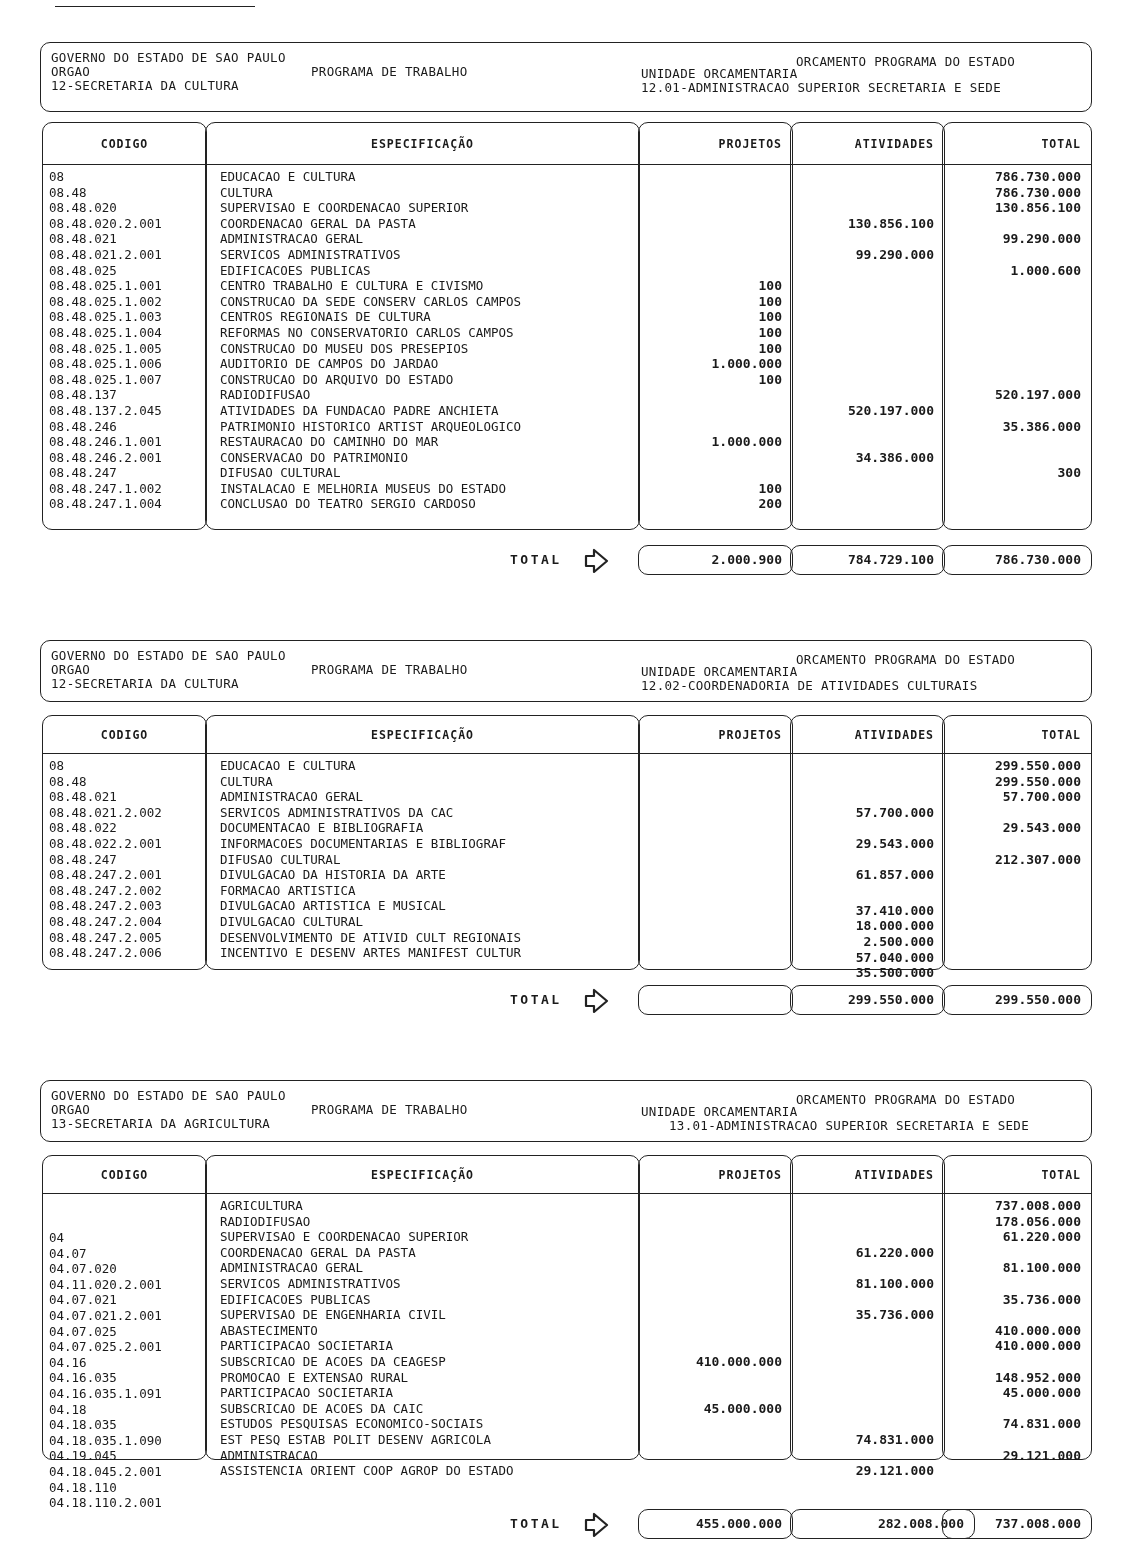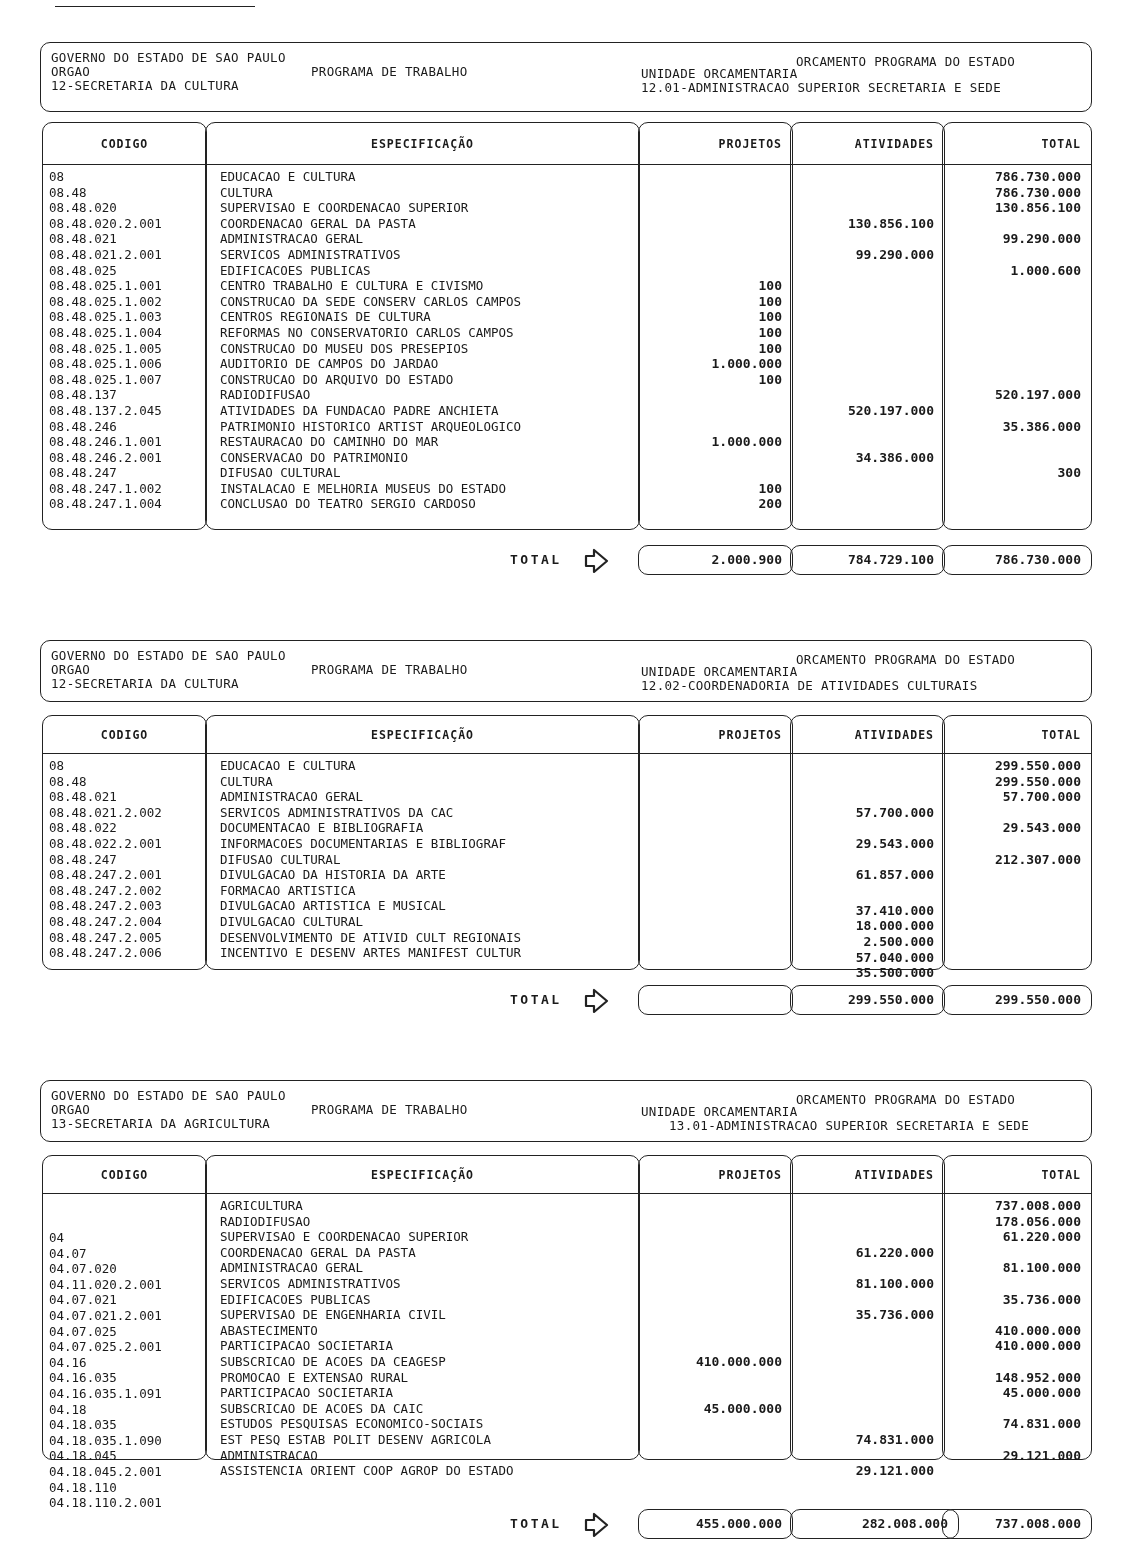--- a/index.html
+++ b/index.html
@@ -335,21 +335,21 @@
             <div class="code">04.07.021</div>
             <div class="code">04.07.021.2.001</div>
             <div class="code">04.07.025</div>
             <div class="code">04.07.025.2.001</div>
             <div class="code">04.16</div>
             <div class="code">04.16.035</div>
             <div class="code">04.16.035.1.091</div>
             <div class="code">04.18</div>
             <div class="code">04.18.035</div>
             <div class="code">04.18.035.1.090</div>
-            <div class="code">04.18.045</div>
+            <div class="code">04.19.045</div>
             <div class="code">04.18.045.2.001</div>
             <div class="code">04.18.110</div>
             <div class="code">04.18.110.2.001</div>
           </div>
         </div>
         <div class="col" style="left: 205px; width: 435px; top: 0px; height: 305px;">
           <div class="colhead" style="height: 38px; justify-content: center;">ESPECIFICAÇÃO</div>
           <div class="rows" style="top: 42px;">
             <div class="spec">AGRICULTURA</div>
             <div class="spec">RADIODIFUSAO</div>
@@ -440,17 +440,17 @@
             <div class="num" style="padding-right: 10px;"></div>
           </div>
         </div>
       </div>
       <div class="totalrow" style="top: 1509px; left: 0px;">
         <div class="totlabel" style="left: 510px; top: 7px;">TOTAL</div>
         <div class="arrow" style="left: 582px; top: 3px;"><svg width="28" height="26" viewBox="0 0 28 26">
             <path d="M4 8 L4 18 L12 18 L12 24 L25 13 L12 2 L12 8 Z" fill="none" stroke="#222" stroke-width="2.2" stroke-linejoin="round"></path>
           </svg></div>
         <div class="totbox" style="left: 638px; width: 155px; top: 0px;">455.000.000</div>
-        <div class="totbox" style="left: 790px; width: 169px; top: 0px;">282.008.000</div>
+        <div class="totbox" style="left: 790px; width: 185px; top: 0px;">282.008.000</div>
         <div class="totbox" style="left: 942px; width: 150px; top: 0px;">737.008.000</div>
       </div>
     </div>
   </div>
 
 </body></html>

